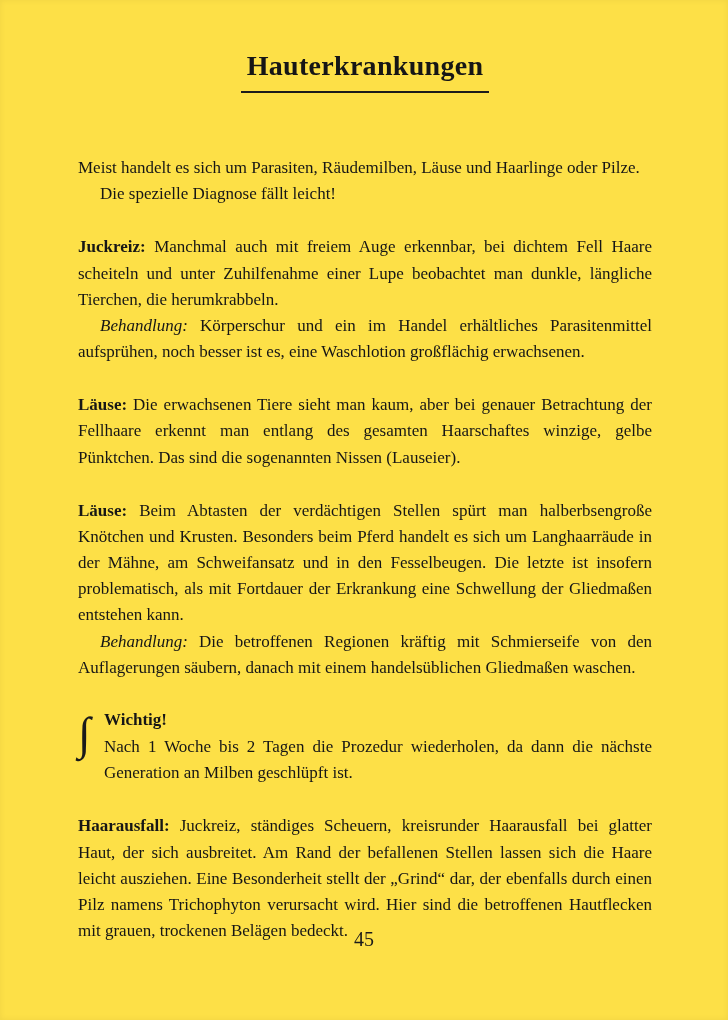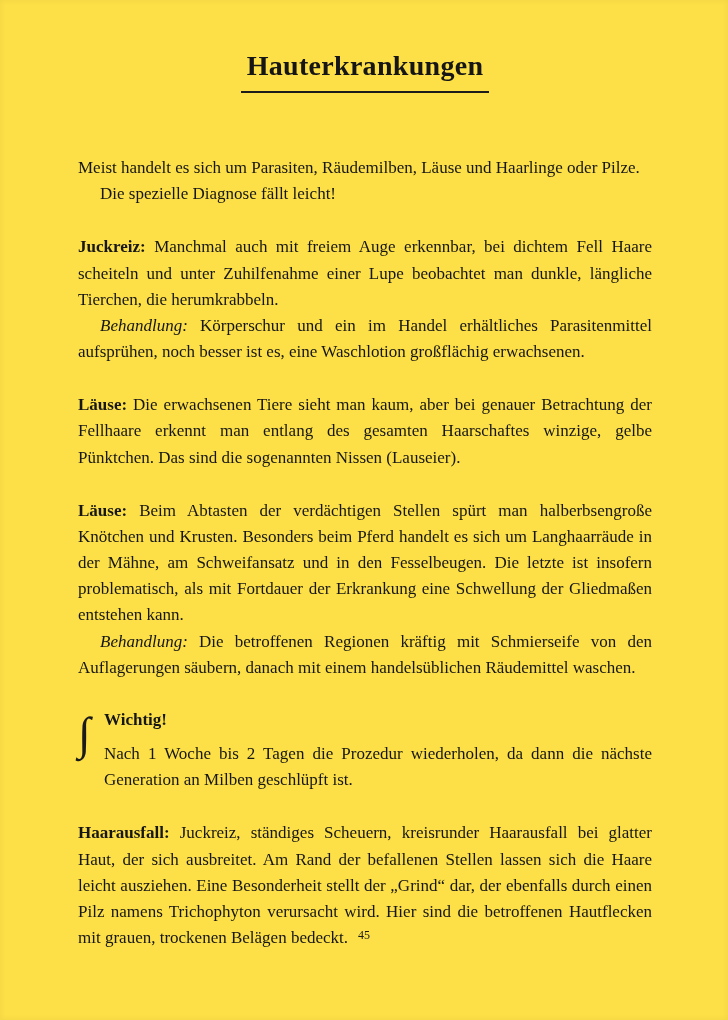--- a/index.html
+++ b/index.html
@@ -50,28 +50,28 @@
     font-weight: 400;
     color: #1a1a1a;
     width: 26px;
     flex: 0 0 26px;
     margin-top: 2px;
   }
   .important-content { flex: 1; }
   .important-heading {
     font-weight: 700;
     text-align: left;
-    margin-bottom: 8px;
+    margin-bottom: 1px;
   }
   .page-number {
     position: absolute;
     left: 0; right: 0;
     top: 928px;
     text-align: center;
-    font-size: 12px;
+    font-size: 20px;
     color: #1a1a1a;
   }
 </style>
 </head>
 <body>
 
 <div class="sheet">
 
   <div class="title-wrap">
     <h1 class="title">Hauterkrankungen</h1>
@@ -98,21 +98,21 @@
     </p>
   </section>
 
   <section class="entry">
     <p>
       <strong class="lead">Läuse:</strong>
       <span>Beim Abtasten der verdächtigen Stellen spürt man halberbsengroße Knötchen und Krusten. Besonders beim Pferd handelt es sich um Langhaarräude in der Mähne, am Schweifansatz und in den Fesselbeugen. Die letzte ist insofern problematisch, als mit Fortdauer der Erkrankung eine Schwellung der Gliedmaßen entstehen kann.</span>
     </p>
     <p class="treatment">
       <em>Behandlung:</em>
-      <span>Die betroffenen Regionen kräftig mit Schmierseife von den Auflagerungen säubern, danach mit einem handelsüblichen Räudemittel waschen.</span>
+      <span>Die betroffenen Regionen kräftig mit Schmierseife von den Auflagerungen säubern, danach mit einem handelsüblichen Gliedmaßen waschen.</span>
     </p>
   </section>
 
   <section class="important">
     <span class="integral">∫</span>
     <div class="important-content">
       <p class="important-heading">Wichtig!</p>
       <p class="important-text">Nach 1 Woche bis 2 Tagen die Prozedur wiederholen, da dann die nächste Generation an Milben geschlüpft ist.</p>
     </div>
   </section>

